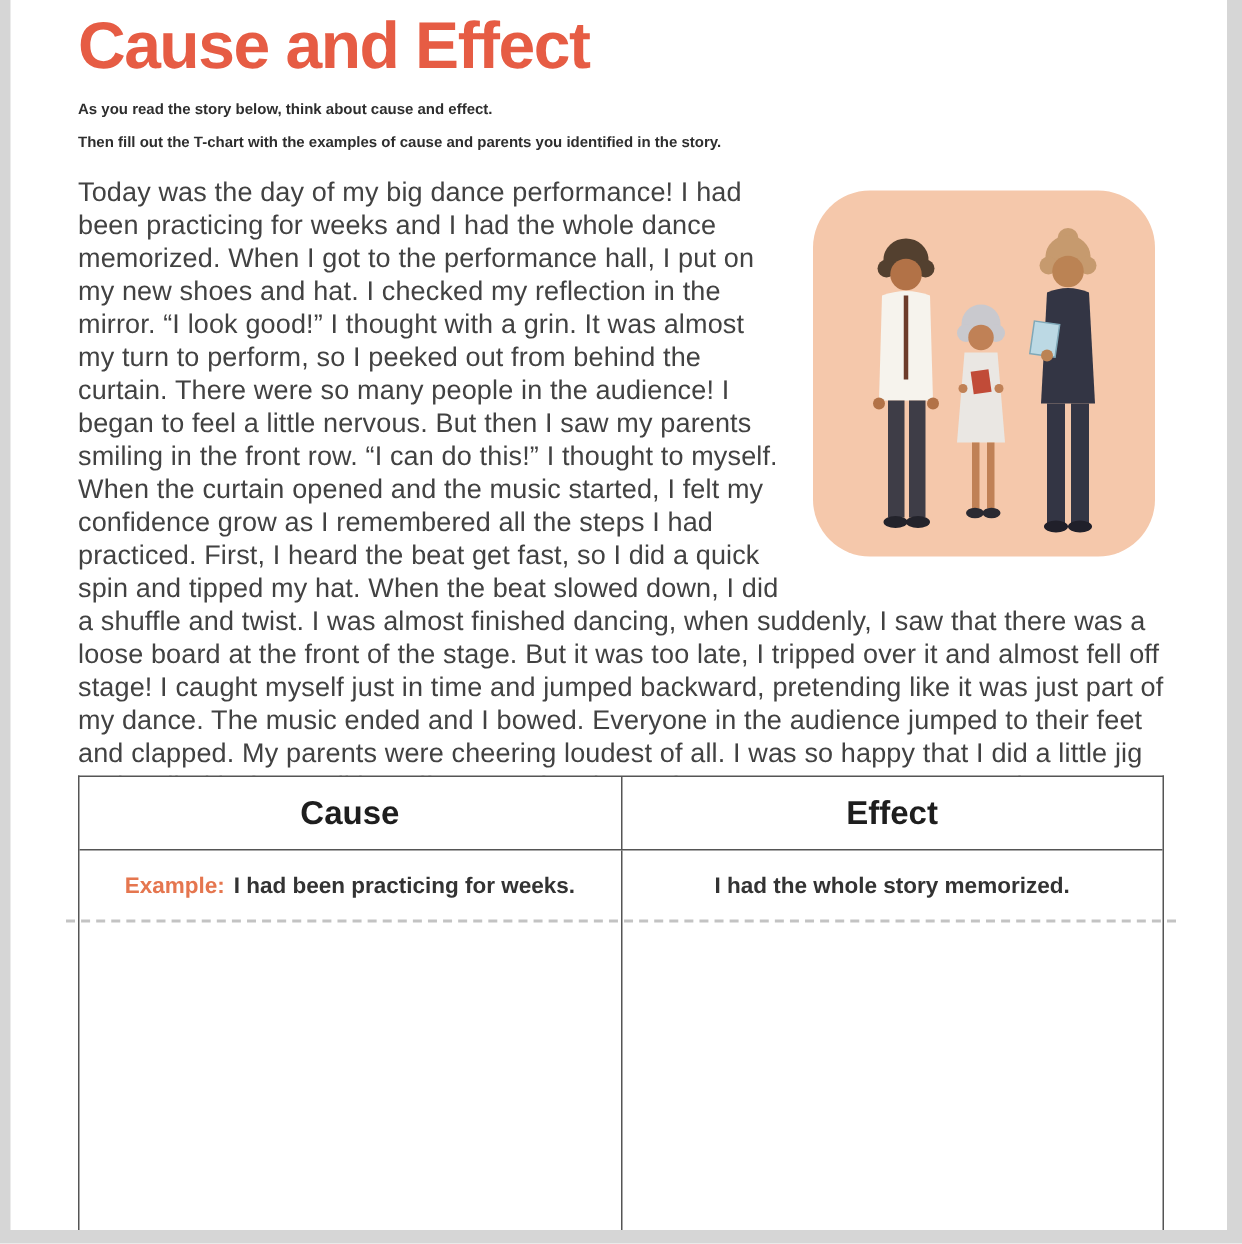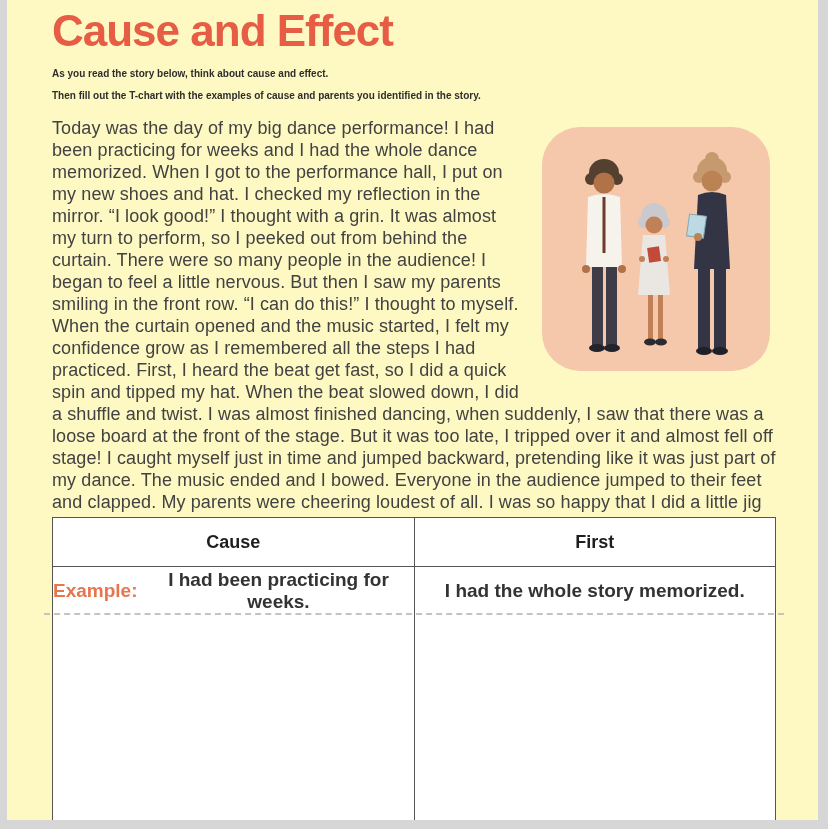--- a/index.html
+++ b/index.html
@@ -6,21 +6,21 @@
   body {
     width: 828px; height: 829px;
     background: #d6d6d6;
     font-family: "Liberation Sans", sans-serif;
     position: relative;
     overflow: hidden;
   }
   .page {
     position: absolute;
     left: 7px; right: 10px; top: 0; bottom: 9px;
-    background: #fef9c3;
+    background: #ffffff;
     overflow: hidden;
   }
   .content {
     padding: 6px 42px 0 45px;
   }
   h1.title {
     margin: 0;
     font-size: 44px;
     line-height: 50px;
     font-weight: bold;
@@ -65,27 +65,27 @@
   .tc-cell {
     flex: 1;
     display: flex;
     align-items: center;
     justify-content: center;
     text-align: center;
   }
   .tc-cell.first { border-right: 1.5px solid #555; }
   .tc-header { height: 48px; border-bottom: 1.5px solid #555; }
   .tc-header .tc-cell {
-    font-size: 18px;
+    font-size: 22px;
     font-weight: bold;
     color: #1e1e1e;
   }
   .tc-example { height: 47px; position: relative; }
   .tc-example .tc-cell {
-    font-size: 19px;
+    font-size: 15px;
     font-weight: bold;
     color: #333;
   }
   .ex-label { color: #e5764f; margin-right: 6px; }
   .dashed-line {
     position: absolute;
     left: -9px; right: -9px; bottom: -1px;
     border-top: 2px dashed #c3c3c3;
   }
   .tc-empty { flex: 1; }
@@ -155,21 +155,21 @@
         </svg>
       </div>
       <p class="story-text">Today was the day of my big dance performance! I had been practicing for weeks and I had the whole dance memorized. When I got to the performance hall, I put on my new shoes and hat. I checked my reflection in the mirror. “I look good!” I thought with a grin. It was almost my turn to perform, so I peeked out from behind the curtain. There were so many people in the audience! I began to feel a little nervous. But then I saw my parents smiling in the front row. “I can do this!” I thought to myself. When the curtain opened and the music started, I felt my confidence grow as I remembered all the steps I had practiced. First, I heard the beat get fast, so I did a quick spin and tipped my hat. When the beat slowed down, I did a shuffle and twist. I was almost finished dancing, when suddenly, I saw that there was a loose board at the front of the stage. But it was too late, I tripped over it and almost fell off stage! I caught myself just in time and jumped backward, pretending like it was just part of my dance. The music ended and I bowed. Everyone in the audience jumped to their feet and clapped. My parents were cheering loudest of all. I was so happy that I did a little jig and smiled before walking off stage. After the performance was over, my coach gave me a pat on the back and said, “Nice job, Marcus!” My parents were so proud of me, they took me to get ice cream!</p>
     </div>
 
   </div>
 
   <div class="tchart">
     <div class="tc-row tc-header">
       <div class="tc-cell first">Cause</div>
-      <div class="tc-cell">First</div>
+      <div class="tc-cell">Effect</div>
     </div>
     <div class="tc-row tc-example">
       <div class="tc-cell first">
         <span class="ex-label">Example:</span>
         <span>I had been practicing for weeks.</span>
       </div>
       <div class="tc-cell">I had the whole story memorized.</div>
       <div class="dashed-line"></div>
     </div>
     <div class="tc-row tc-empty">

